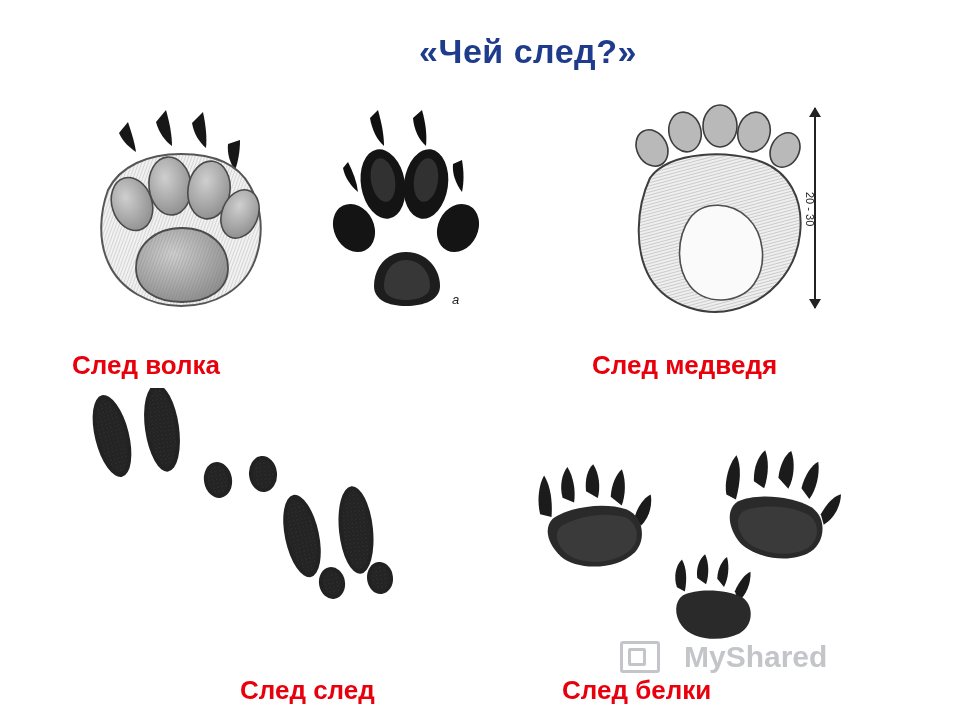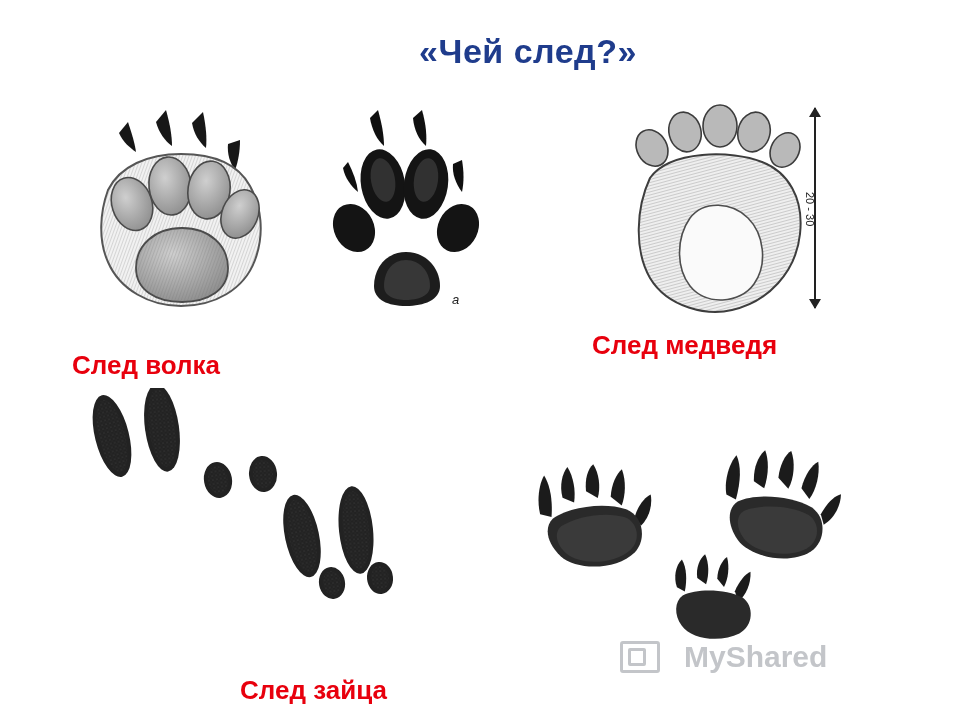--- a/index.html
+++ b/index.html
@@ -35,21 +35,21 @@
   .caption {
     position: absolute;
     color: #e8000d;
     font-weight: bold;
     font-size: 26px;
     white-space: nowrap;
     margin-top: 18px;
   }
   .cap-wolf   { left: 72px;  top: 332px; }
   .cap-fox    { left: 322px; top: 332px; }
-  .cap-bear   { left: 592px; top: 312px; }
+  .cap-bear   { left: 592px; top: 332px; }
   .cap-hare   { left: 240px; top: 657px; }
   .cap-squirrel { left: 562px; top: 657px; }
 
   .track { position: absolute; }
 
   
   .watermark {
     position: absolute;
     left: 620px;
     top: 640px;
@@ -266,20 +266,21 @@
         <path d="M28 20 C26 10 30 0 35 -4 C39 4 40 16 37 26 Z"></path>
         <path d="M48 20 C48 10 52 2 57 -2 C60 8 59 20 55 28 Z"></path>
         <path d="M66 32 C70 22 76 14 81 12 C82 24 77 36 70 42 Z"></path>
         <path d="M14 38 C28 30 58 30 74 38 C86 46 86 66 72 74 C54 84 24 82 14 68 C6 58 6 44 14 38 Z" fill="#2a2a2a"></path>
       </g>
     </g>
   </svg>
 
   <div class="caption cap-wolf">След волка</div>
   <div class="caption cap-bear">След медведя</div>
-  <div class="caption cap-hare">След зайца</div>
+  <div class="caption cap-hare">След след</div>
+  <div class="caption cap-squirrel">След белки</div>
 
   <div class="watermark">
     <div class="wm-icon"></div>
     <span>MyShared</span>
   </div>
 
 </div>
 
 </body></html>

